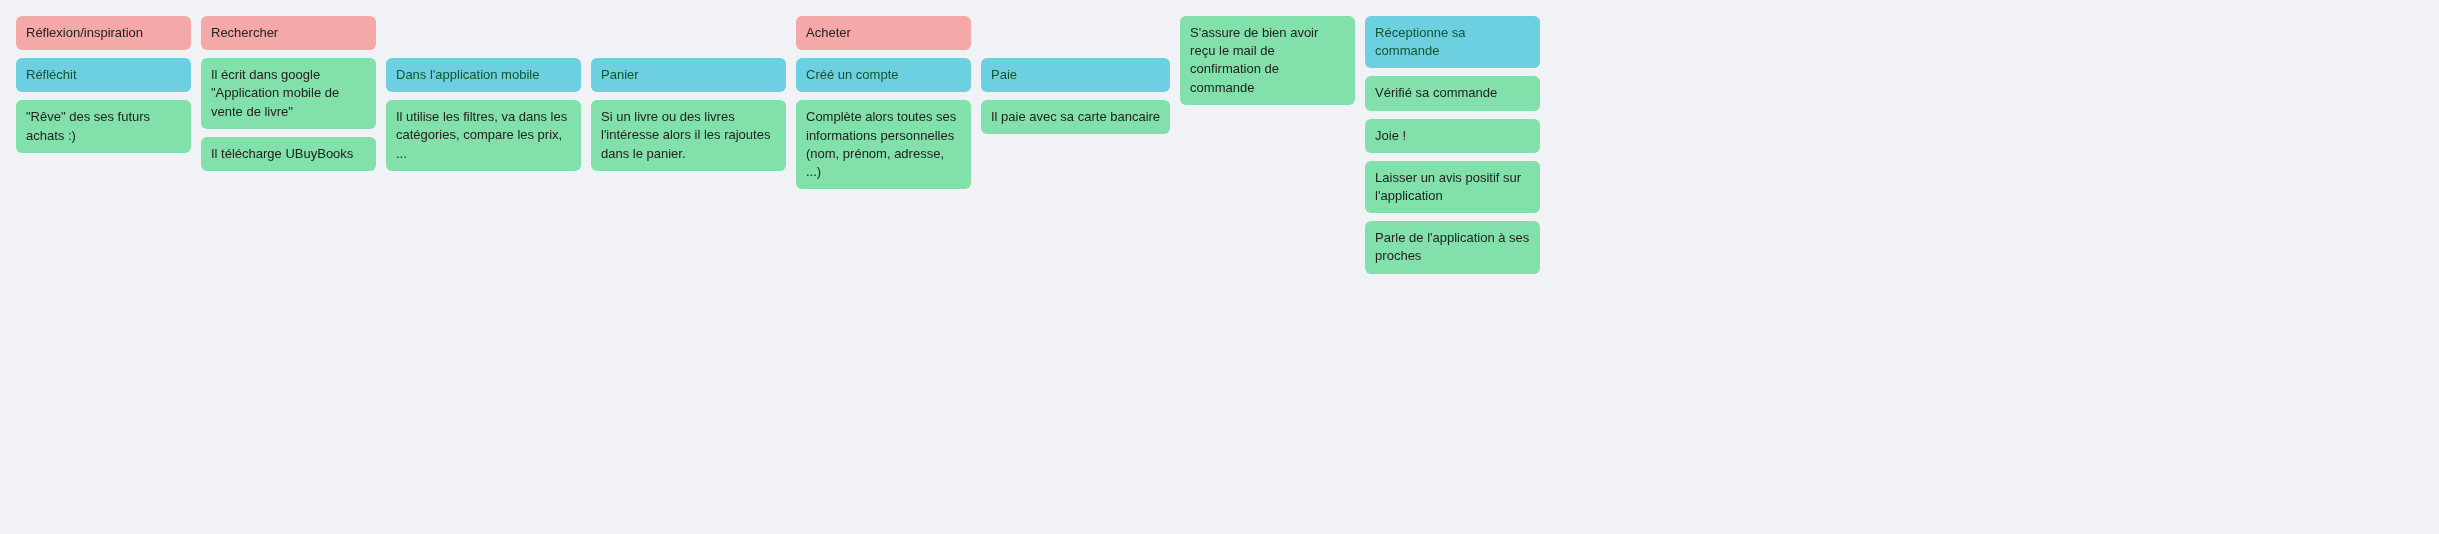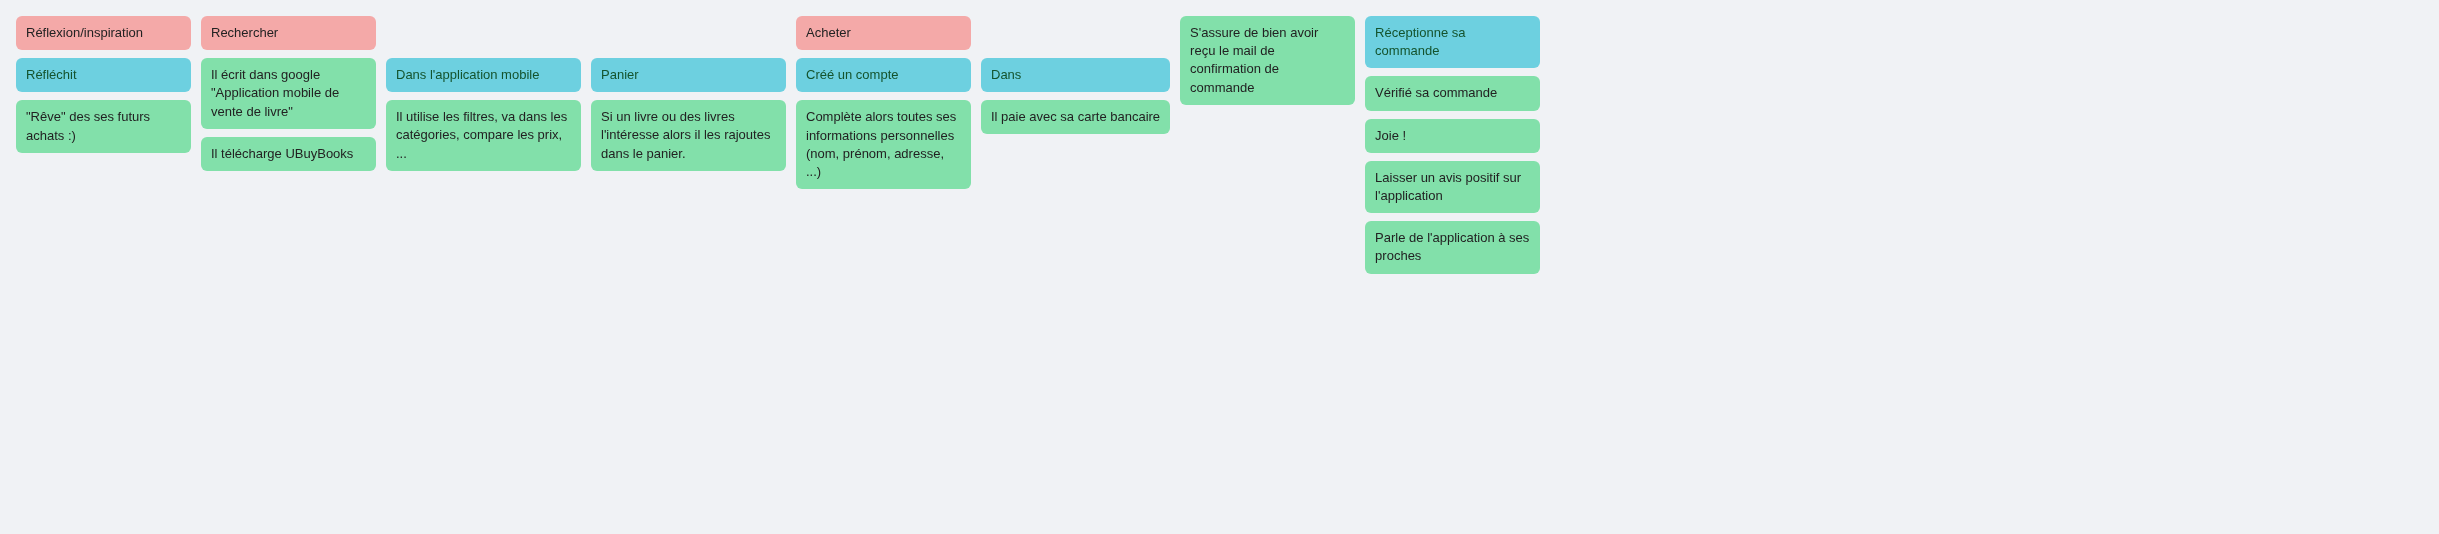--- a/index.html
+++ b/index.html
@@ -72,21 +72,21 @@
       <div class="card card-blue">Panier</div>
       <div class="card card-green">Si un livre ou des livres l'intéresse alors il les rajoutes dans le panier.</div>
     </div>
     <div class="column">
       <div class="card card-pink">Acheter</div>
       <div class="card card-blue">Créé un compte</div>
       <div class="card card-green">Complète alors toutes ses informations personnelles (nom, prénom, adresse, ...)</div>
     </div>
     <div class="column column-wide">
       <div style="height: 34px;"></div>
-      <div class="card card-blue">Dans</div>
+      <div class="card card-blue">Paie</div>
       <div class="card card-green">Il paie avec sa carte bancaire</div>
     </div>
     <div class="column">
       <div class="card card-green">S'assure de bien avoir reçu le mail de confirmation de commande</div>
     </div>
     <div class="column">
       <div class="card card-blue">Réceptionne sa commande</div>
       <div class="card card-green">Vérifié sa commande</div>
       <div class="card card-green">Joie !</div>
       <div class="card card-green">Laisser un avis positif sur l'application</div>

